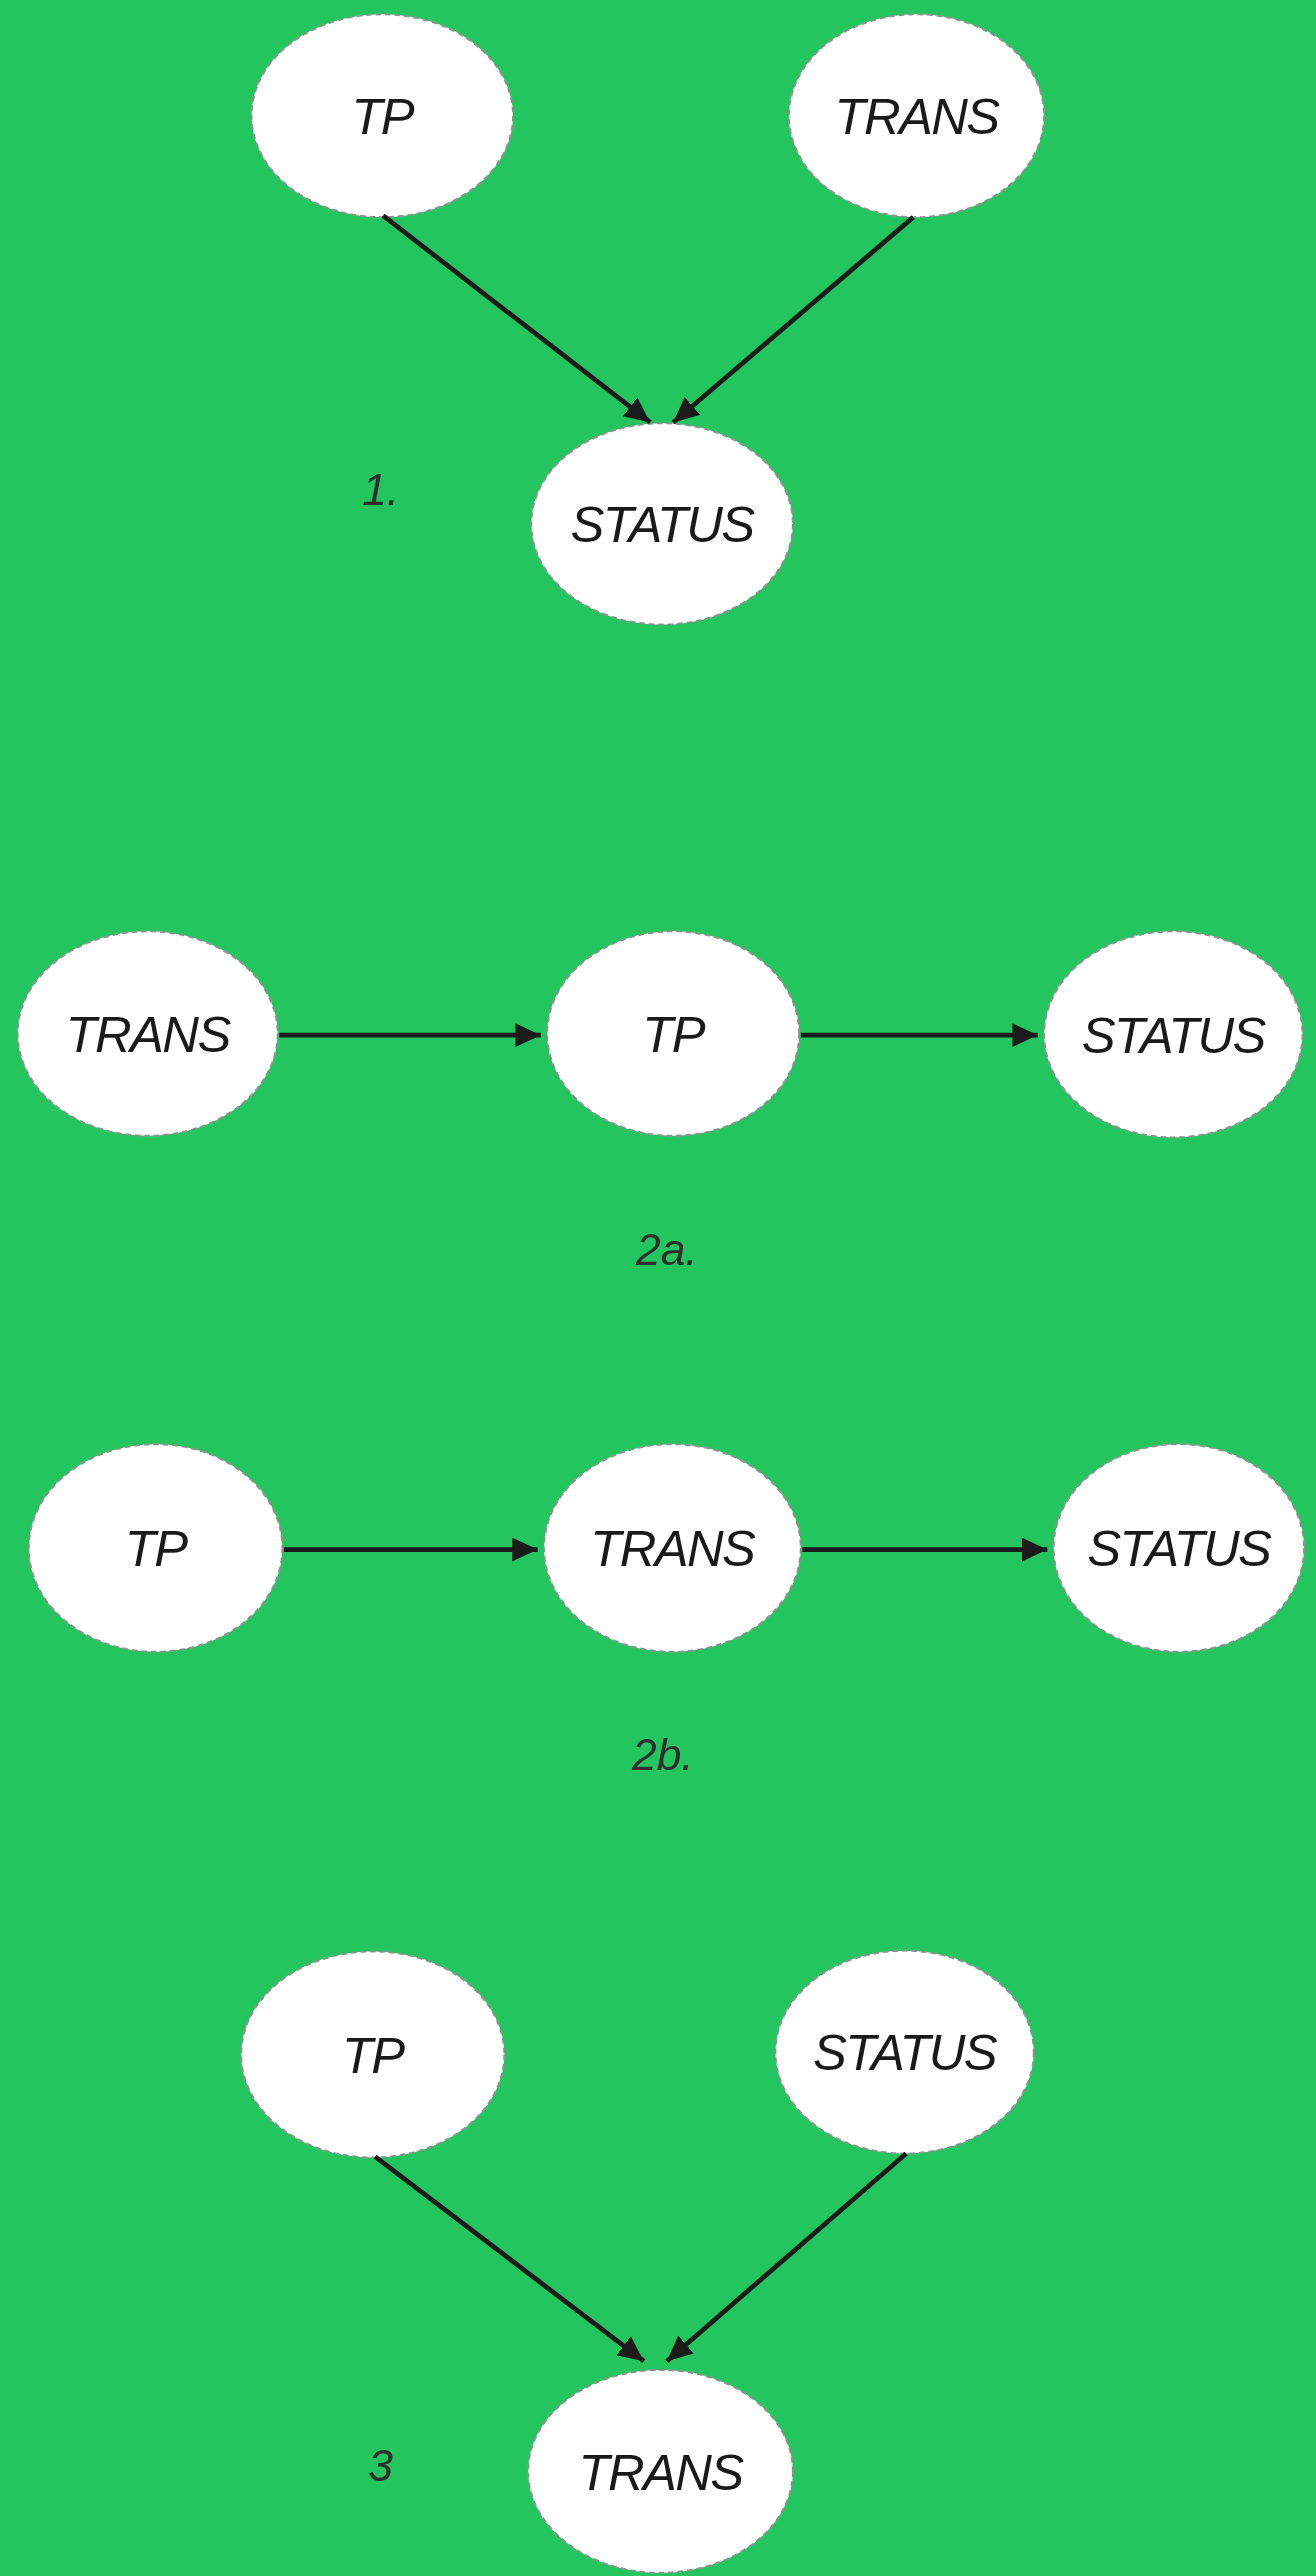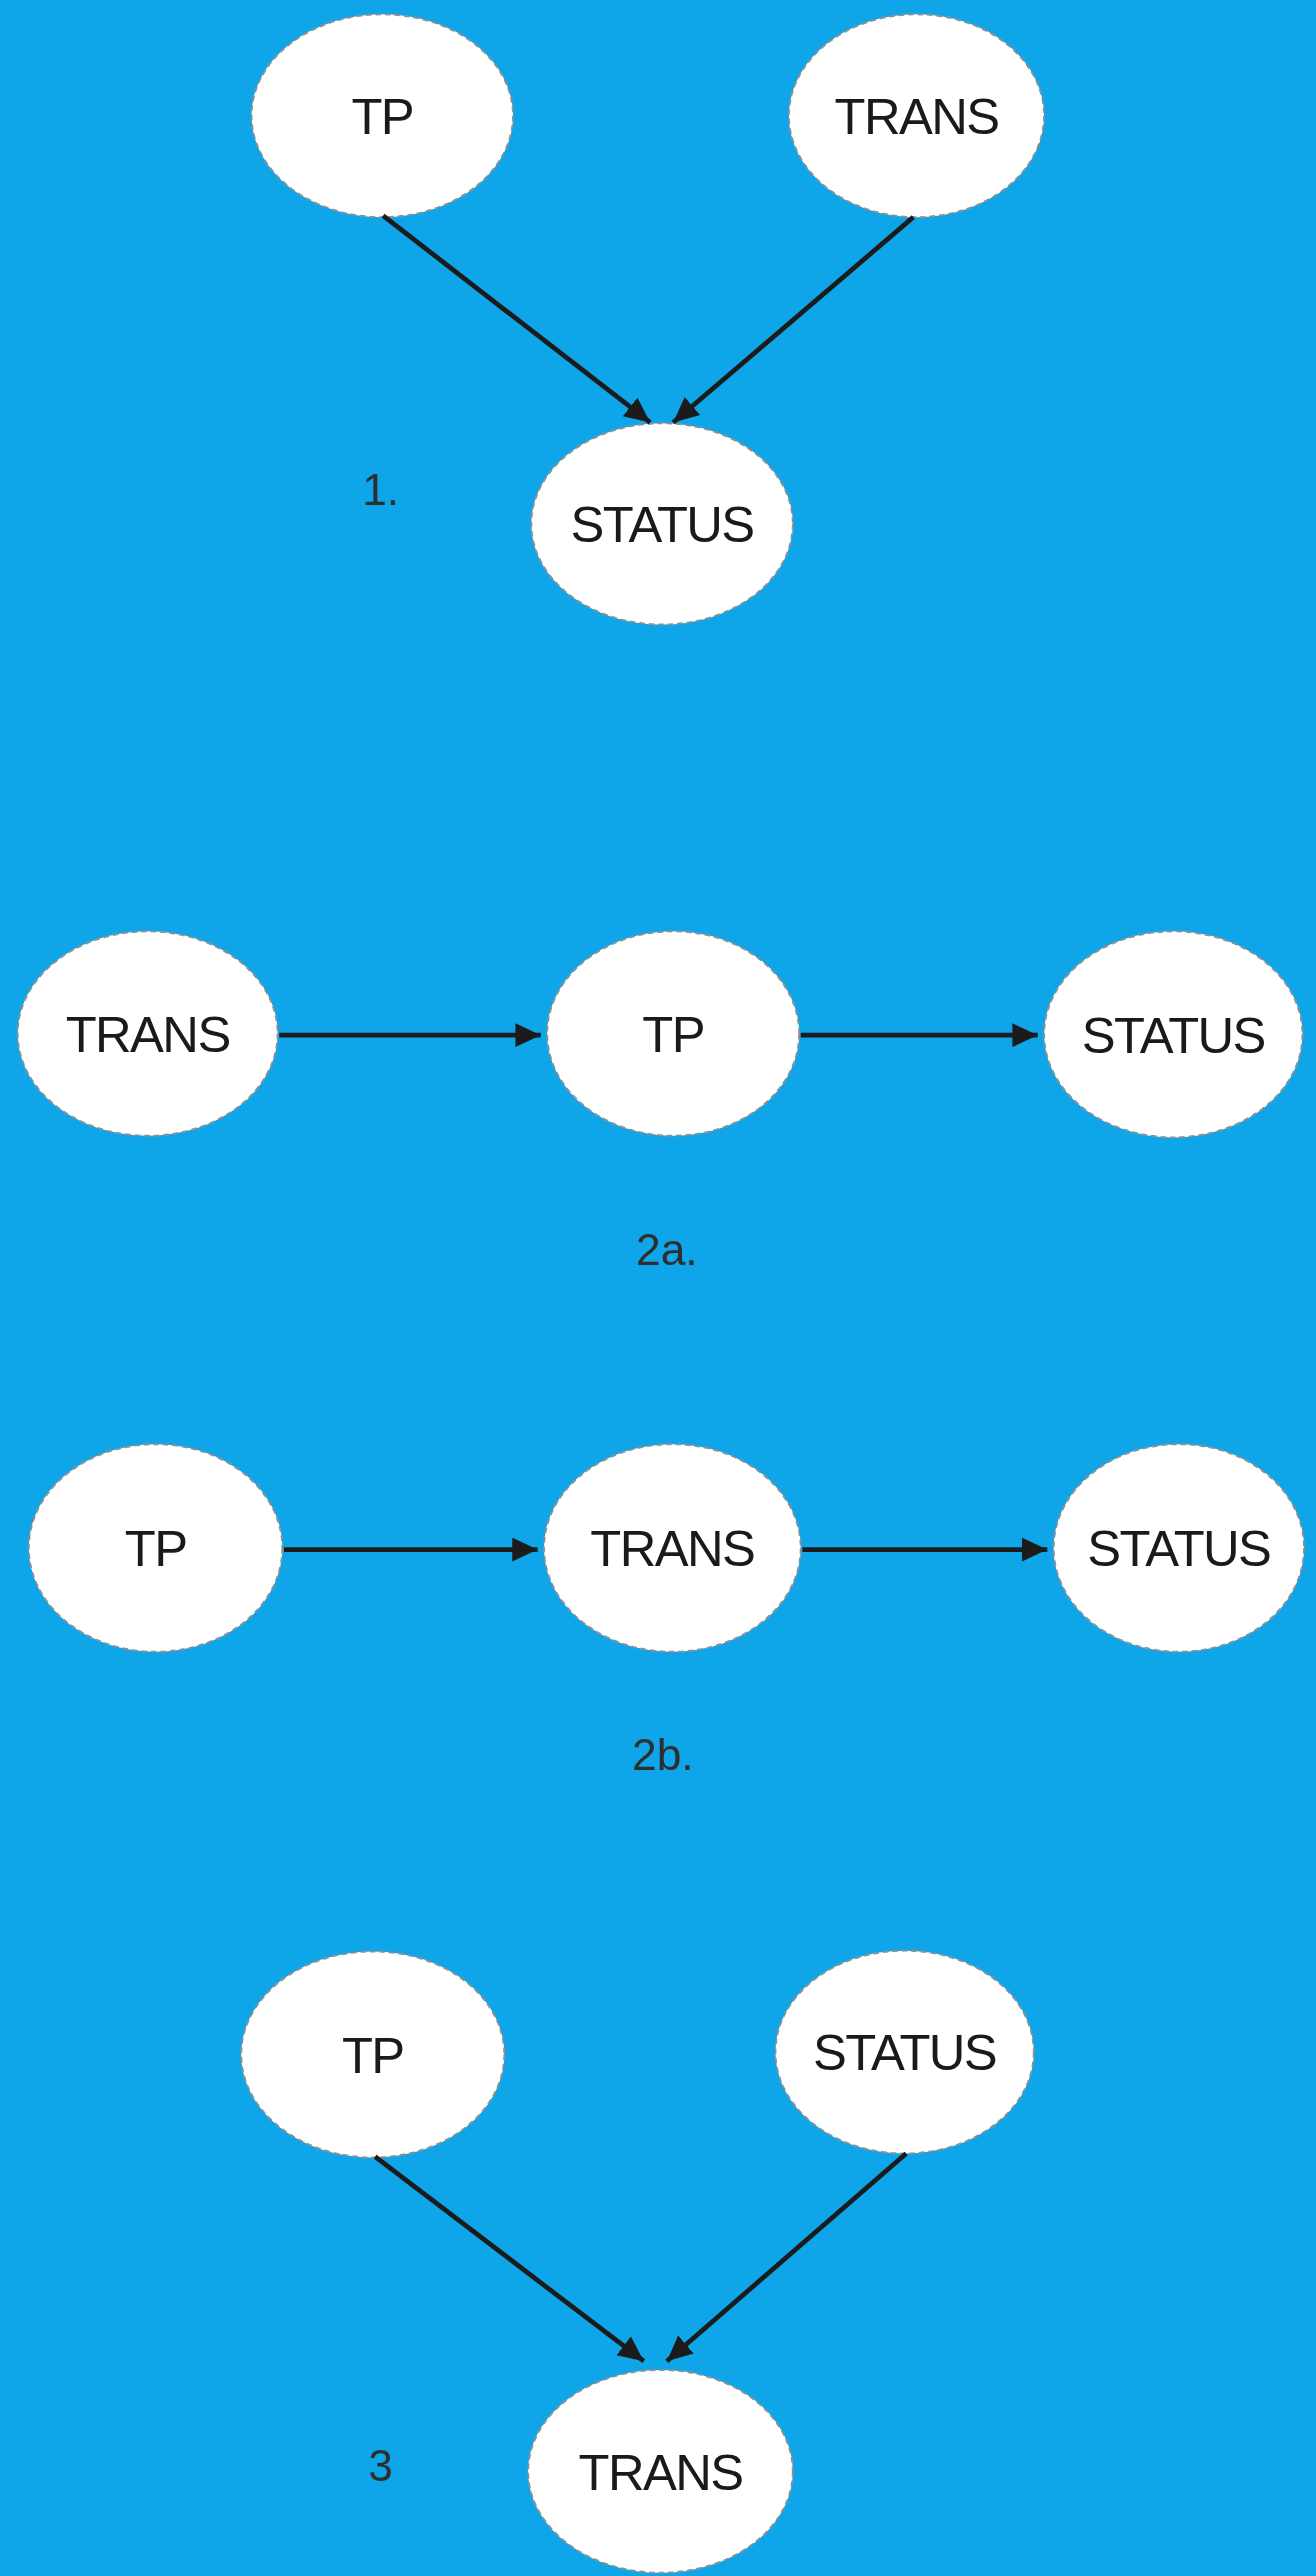--- a/index.html
+++ b/index.html
@@ -4,22 +4,23 @@
 <style>
   html, body {
     margin: 0;
     padding: 0;
     background: #ffffff;
   }
   .page {
     position: relative;
     width: 1317px;
     height: 2576px;
-    background: #0ea5e9;
+    background: #22c55e;
     overflow: hidden;
+    font-style: italic;
   }
   svg.canvas {
     display: block;
     width: 1317px;
     height: 2576px;
   }
   text.node-label {
     font-family: "Liberation Sans", sans-serif;
     font-size: 64px;
     letter-spacing: -2px;

